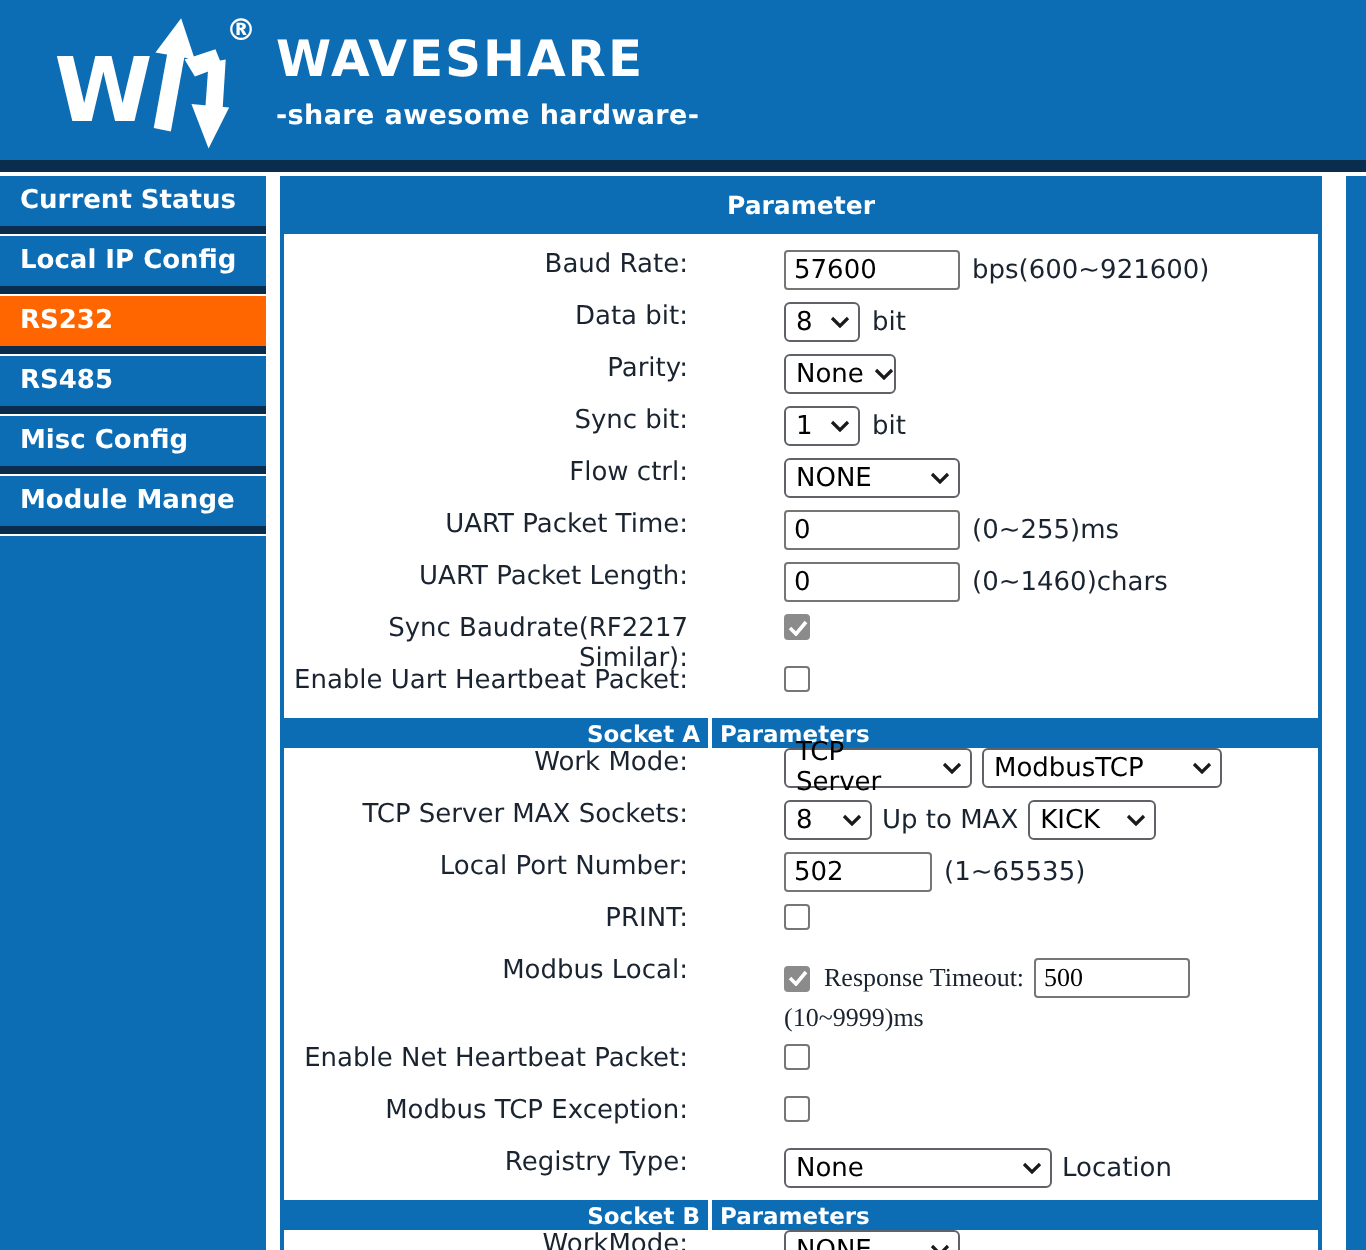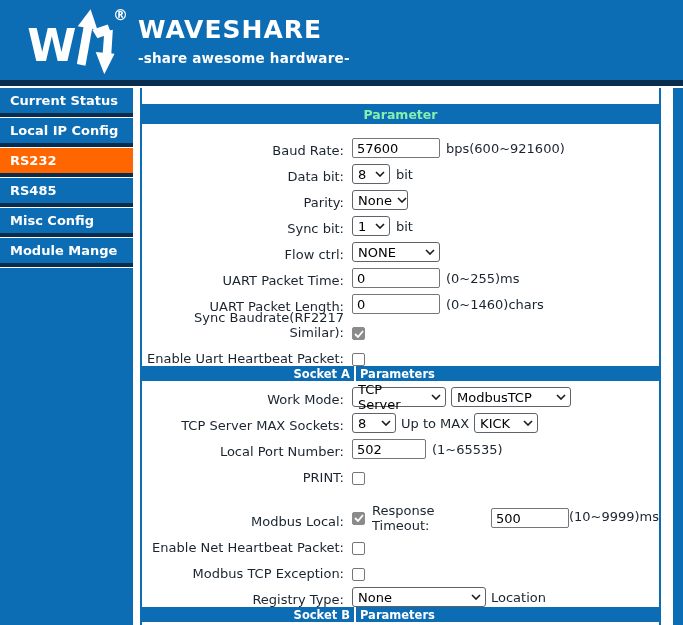--- a/index.html
+++ b/index.html
@@ -24,24 +24,24 @@
                color:#fff; font-size:13px; font-weight:bold; cursor:pointer; }
   .side-item.active { background:#ff6600; }
   .side-sep { height:5px; background:#0a2c4d; border-bottom:1px solid #fff; }
   .gap-col { width:7px; background:#fff; flex:none; }
   .main-wrap { width:521px; flex:none; background:#fff;
                border-left:2px solid #0c6cb4; border-right:2px solid #0c6cb4; }
   .right-gap { width:12px; background:#fff; flex:none; }
   .right-strip { flex:1; background:#0c6cb4; }
 
   
-  .param-title { height:20px; background:#0c6cb4; color:#86efac; font-size:12.5px; font-weight:bold;
-                 display:flex; align-items:center; justify-content:center;margin-top:16px; }
+  .param-title { height:29px; background:#0c6cb4; color:#ffffff; font-size:12.5px; font-weight:bold;
+                 display:flex; align-items:center; justify-content:center; }
   .group { padding-top:8px; }
-  .frow { height:26px; display:flex; align-items:flex-end; }
+  .frow { height:26px; display:flex; align-items:flex-start;gap:40px; }
   .frow.tall { height:44px; }
   .lbl { width:210px; flex:none; text-align:right; padding-right:8px;
          font-size:13px; color:#1a2430; }
   .val { flex:1; display:flex; align-items:center; }
   .suffix { font-size:13px; color:#1a2430; margin-left:6px; }
   .mid-txt { font-size:13px; color:#1a2430; margin:0 5px; }
 
   .sec-bar { height:15px; background:#0c6cb4; display:flex; align-items:center;
              color:#fff; font-size:11.5px; font-weight:bold; }
   .sec-left { width:212px; flex:none; text-align:right; padding-right:4px; }
@@ -61,21 +61,21 @@
   .sel.disabled .chev svg polyline { stroke:#9aa0a6; }
   .sw36{width:38px;} .sw54{width:56px;} .sw88{width:88px;} .sw94{width:94px;}
   .sw120{width:120px;} .sw44{width:44px;} .sw64{width:64px;} .sw134{width:134px;} .sw96{width:96px;}
 
   .cb { width:13px; height:13px; border:1px solid #767676; border-radius:2px; background:#fff;
         display:inline-flex; align-items:center; justify-content:center; cursor:pointer; flex:none; }
   .cb svg { display:none; }
   .cb.checked { background:#8b8b8b; border-color:#8b8b8b; }
   .cb.checked svg { display:block; }
 
-  .two-line { display:flex; flex-direction:row; justify-content:center; }
+  .two-line { display:flex; flex-direction:column; justify-content:center;font-family:Liberation Serif, serif; }
   .line1 { display:flex; align-items:center; height:22px; }
   .line2 { font-size:13px; color:#1a2430; height:18px; display:flex; align-items:center; }
   .rt-label { font-size:13px; color:#1a2430; margin:0 5px 0 7px; }
 </style>
 </head>
 <body>
 
 <div class="page">
 
   <div class="topbar">

